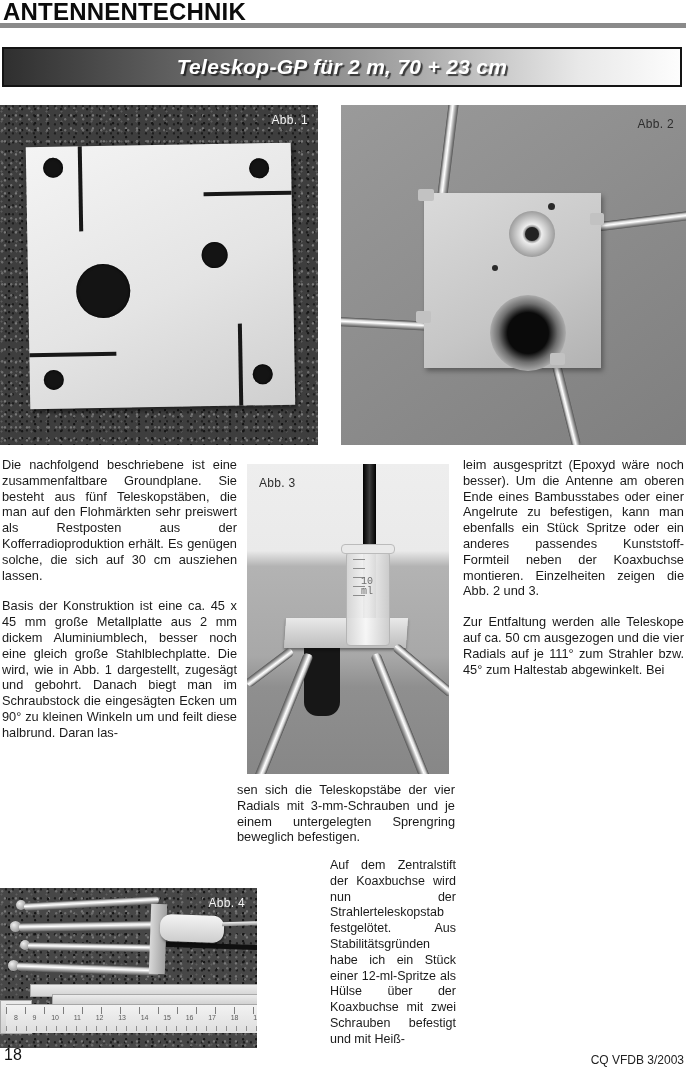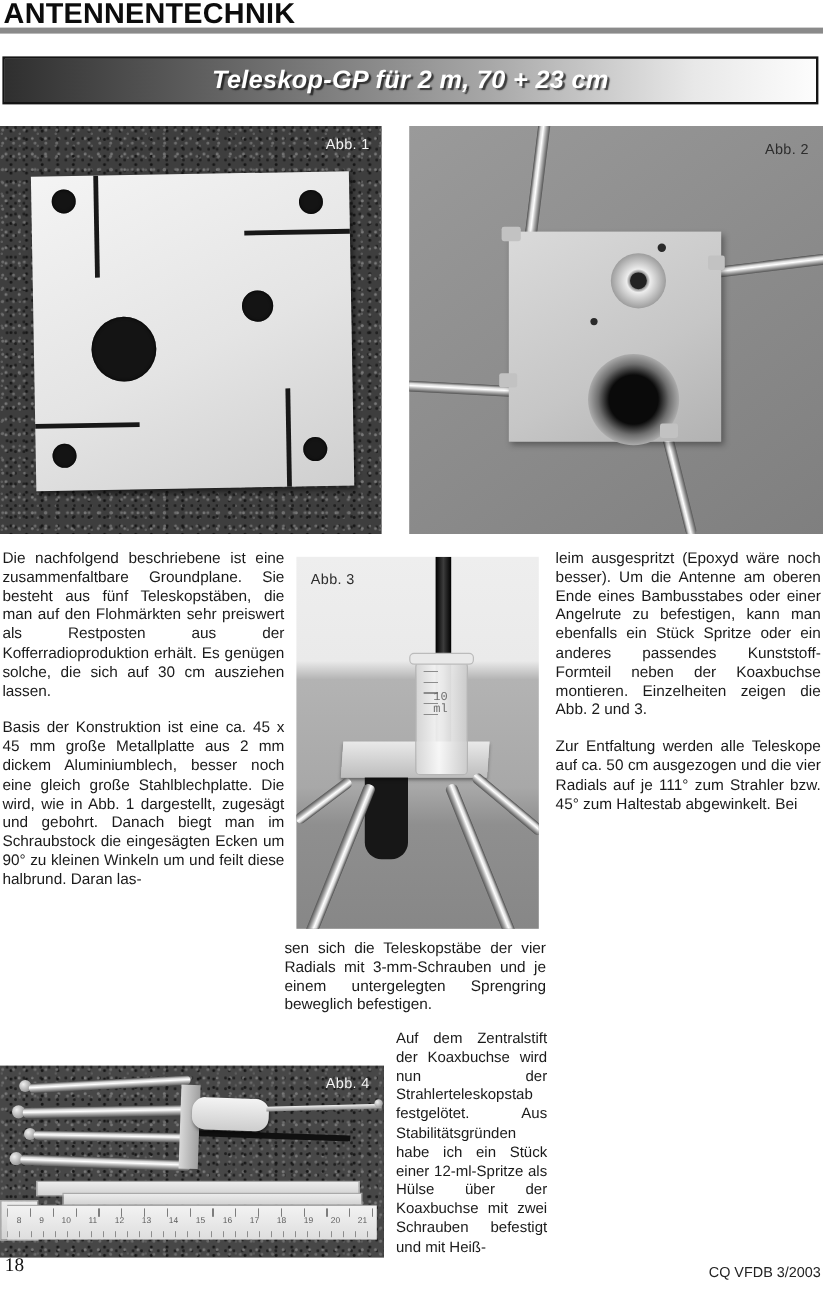--- a/index.html
+++ b/index.html
@@ -100,21 +100,21 @@
       background:linear-gradient(90deg,#f2f2f2,#777);}
   .f5-hub{position:absolute;left:96px;top:90px;width:12px;height:12px;background:#2d2d2d;border-radius:2px;}
   .f5-tree{position:absolute;left:-8px;top:218px;width:140px;height:56px;filter:blur(1.5px);
       background:
        radial-gradient(circle at 30% 55%, #1d1d1d 0 40%, transparent 58%),
        radial-gradient(circle at 62% 72%, #262626 0 36%, transparent 54%),
        radial-gradient(circle at 12% 80%, #161616 0 44%, transparent 60%),
        radial-gradient(circle at 46% 92%, #1f1f1f 0 42%, transparent 58%);}
 
   
-  .page-number{position:absolute;left:4px;top:1046px;font-size:16px;color:#111;font-family:Liberation Serif, serif;}
+  .page-number{position:absolute;left:4px;top:1046px;font-size:16px;color:#111;}
   .journal{position:absolute;right:2px;top:1053px;font-size:12px;color:#222;}
 </style>
 </head>
 <body>
 
 <div class="page">
 
   <div class="section-header">ANTENNENTECHNIK</div>
   <div class="header-rule"></div>
   <div class="title-bar">
@@ -185,21 +185,21 @@
     <p>Zur Entfaltung werden alle Teleskope auf ca. 50 cm ausgezogen und die vier Radials auf je 111° zum Strahler bzw. 45° zum Haltestab abgewinkelt. Bei</p>
   </div>
 
   <div class="col" style="left:237px;top:782px;width:218px;">
     <p>sen sich die Teleskopstäbe der vier Radials mit 3-mm-Schrauben und je einem untergelegten Sprengring beweglich befestigen.</p>
   </div>
   <div class="col" style="left:330px;top:858px;width:126px;font-size:12.5px;">
     <p>Auf dem Zentralstift der Koaxbuchse wird nun der Strahlerteleskopstab festgelötet. Aus Stabilitätsgründen habe ich ein Stück einer 12-ml-Spritze als Hülse über der Koaxbuchse mit zwei Schrauben befestigt und mit Heiß-</p>
   </div>
 
-  <div class="fig speckle" style="left:0;top:888px;width:320px;height:160px;background-color:#474747;">
+  <div class="fig speckle" style="left:0;top:888px;width:257px;height:160px;background-color:#474747;">
     <div class="tip" style="left:16px;top:12px;width:10px;height:10px;"></div>
     <div class="rod-h" style="left:24px;top:15px;width:135px;height:8px;transform:rotate(-3deg);"></div>
     <div class="tip" style="left:10px;top:33px;width:11px;height:11px;"></div>
     <div class="rod-h" style="left:19px;top:35px;width:145px;height:9px;transform:rotate(-1deg);"></div>
     <div class="tip" style="left:20px;top:52px;width:10px;height:10px;"></div>
     <div class="rod-h" style="left:28px;top:54px;width:130px;height:8px;transform:rotate(1deg);"></div>
     <div class="tip" style="left:8px;top:72px;width:11px;height:11px;"></div>
     <div class="rod-h" style="left:17px;top:74px;width:142px;height:9px;transform:rotate(2deg);"></div>
     <div style="position:absolute;left:150px;top:16px;width:16px;height:70px;background:linear-gradient(90deg,#d9d9d9,#9f9f9f);transform:rotate(2deg);z-index:5;"></div>
     <div style="position:absolute;left:160px;top:56px;width:132px;height:5px;background:#101010;transform:rotate(2deg);z-index:4;"></div>

